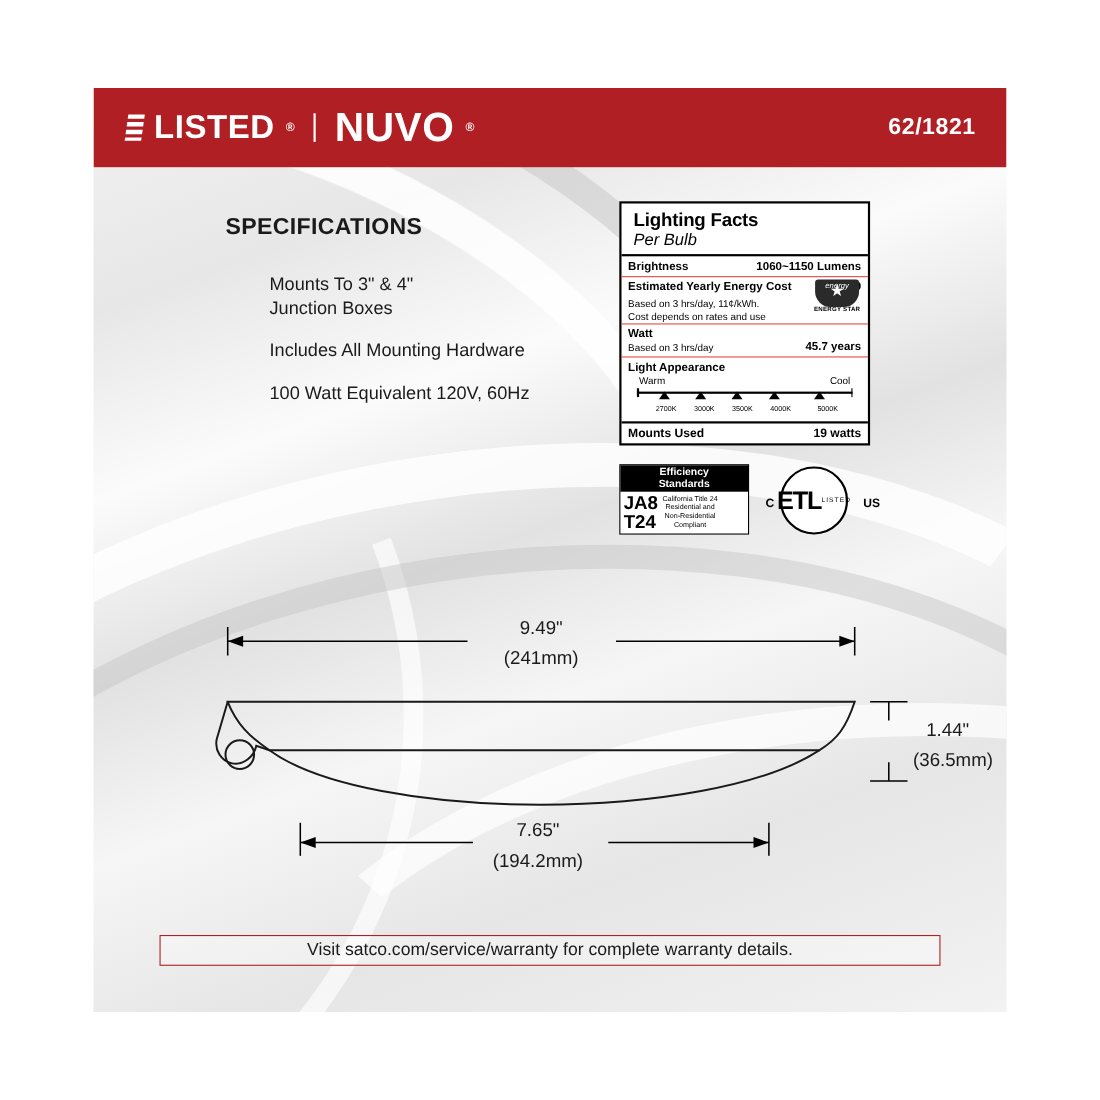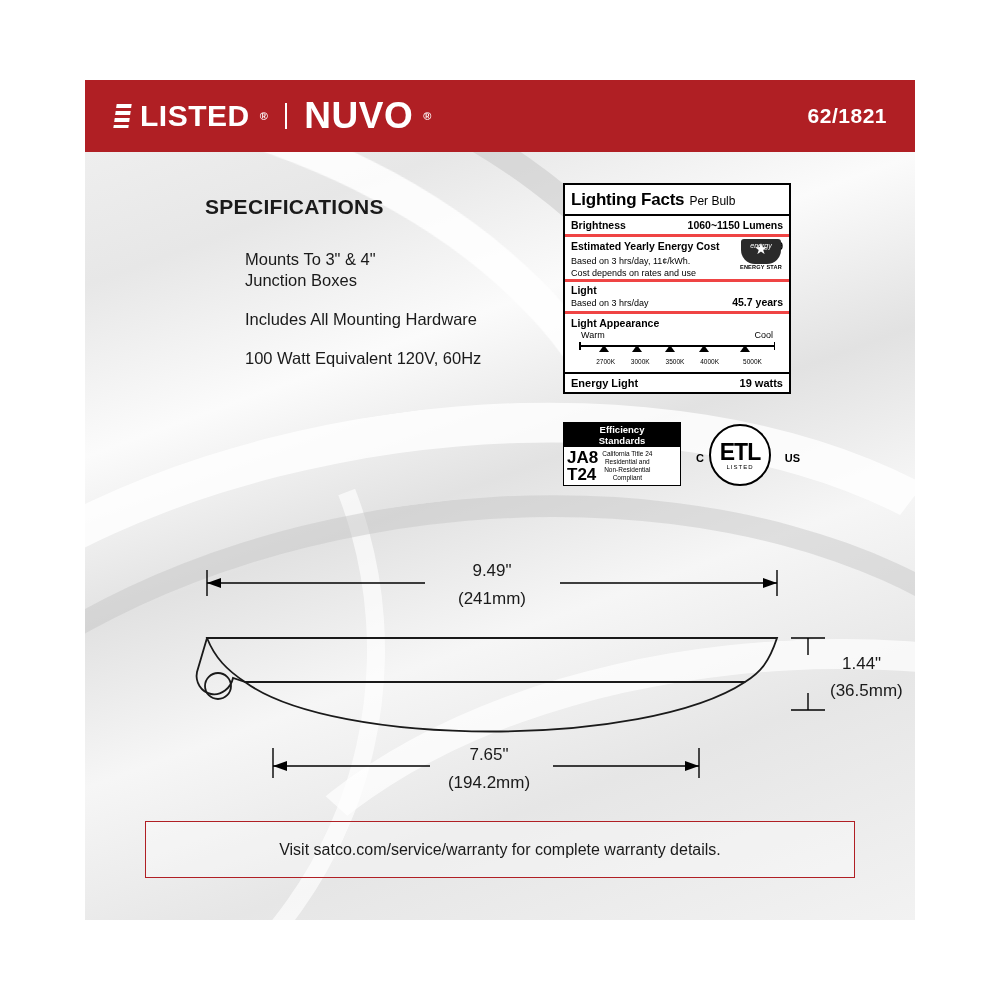--- a/index.html
+++ b/index.html
@@ -138,29 +138,30 @@
     width: 228px;
     background: #fff;
     border: 2px solid #000;
     font-size: 10px;
     color: #000;
   }
   .lf-head {
     display: flex; align-items: baseline;
     padding: 5px 6px 4px 6px;
     border-bottom: 2px solid #000;
+    flex-direction: column;
   }
   .lf-head .t1 { font-size: 17px; font-weight: bold; letter-spacing: -0.2px;}
-  .lf-head .t2 { font-size: 12px; margin-left: 5px; }
+  .lf-head .t2 { font-size: 15px; margin-left: 5px; font-style: italic; }
   .lf-row {
     display: flex; justify-content: space-between;
     padding: 3px 6px;
     font-weight: bold; font-size: 10.5px;
   }
-  .lf-sep { border-bottom: 3px solid #ef4444; }
+  .lf-sep { border-bottom: 1px solid #ef4444; }
   .lf-sub {
     padding: 1px 6px; font-size: 9px; font-weight: normal;
   }
   .lf-cost-block { position: relative; }
   .estar {
     position: absolute; right: 5px; top: 2px;
     width: 46px; text-align: center;
   }
   .estar .star {
     display: block; margin: 0 auto;
@@ -233,39 +234,39 @@
     font-size: 17px; font-weight: bold; line-height: 1.0; padding-right: 4px;
   }
   .ja8 .bd .txt { font-size: 6.5px; line-height: 1.25; text-align: center; }
   .etl {
     position: absolute; left: 133px; top: 2px;
     width: 104px; height: 62px;
   }
   .etl .circle {
     position:absolute; left: 13px; top: 0;
     width: 62px; height: 62px; border: 2px solid #000; border-radius: 50%;
-    display:flex; align-items:center; justify-content:center; flex-direction: column;
+    display:flex; align-items:center; justify-content:center; flex-direction: row;
     background: #fff;
   }
   .etl .circle .big { font-size: 23px; font-weight: bold; letter-spacing: -1px; line-height: 1; }
   .etl .circle .sm { font-size: 6px; letter-spacing: 1px; }
   .etl .c, .etl .us {
     position: absolute; top: 28px; font-size: 11px; font-weight: bold;
   }
   .etl .c { left: 0; }
   .etl .us { right: 0; }
 
   
   .drawing { position: absolute; left: 0; top: 430px; width: 830px; height: 330px; }
 
   
   .warranty {
     position: absolute;
     left: 60px; bottom: 42px;
-    width: 710px; height: 57px;
+    width: 710px; height: 28px;
     border: 1.5px solid #b01f24;
     background: rgba(255,255,255,0.35);
     display:flex; align-items:center; justify-content:center;
     color: #1a1a1a; font-size: 16px;
   }
 </style>
 </head>
 <body>
 
 <div id="sheet">
@@ -318,21 +319,21 @@
         <div class="lf-sub">Cost depends on rates and use</div>
         <div class="estar">
           <span class="star">
               <i class="e">energy</i>
             </span>
           <span class="cap">ENERGY STAR</span>
         </div>
       </div>
 
       <div class="lf-sep">
-        <div class="lf-life-label">Light</div>
+        <div class="lf-life-label">Watt</div>
         <div class="lf-life-row">
           <span class="sm">Based on 3 hrs/day</span>
           <span class="bd">45.7 years</span>
         </div>
       </div>
 
       <div>
         <div class="lf-app-label">Light Appearance</div>
         <div class="scale-wrap">
           <div class="scale-ends">
@@ -353,21 +354,21 @@
             <span style="left:15%">2700K</span>
             <span style="left:32%">3000K</span>
             <span style="left:49%">3500K</span>
             <span style="left:66%">4000K</span>
             <span style="left:87%">5000K</span>
           </div>
         </div>
       </div>
 
       <div class="lf-energy">
-        <span>Energy Light</span>
+        <span>Mounts Used</span>
         <span>19 watts</span>
       </div>
     </div>
 
     <div class="certs">
       <div class="ja8">
         <div class="hd">Efficiency Standards</div>
         <div class="bd">
           <div class="codes">
             <div>JA8</div>

